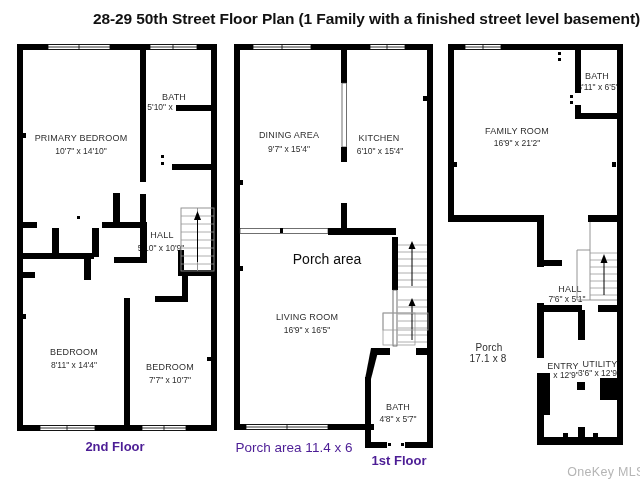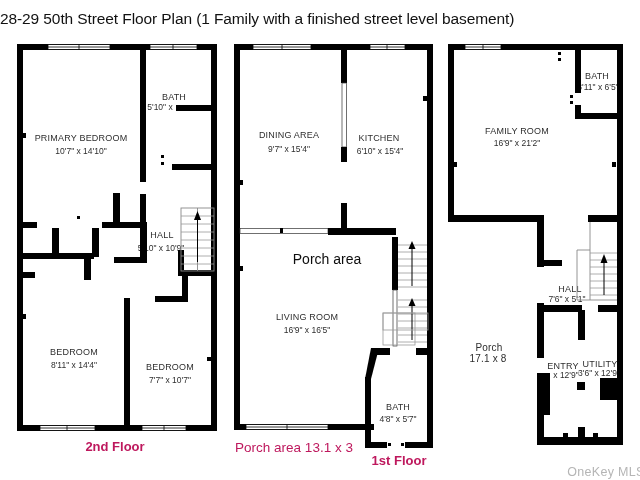--- a/index.html
+++ b/index.html
@@ -1,37 +1,37 @@
 <!DOCTYPE html>
 <html><head>
 <meta charset="utf-8">
 <style>
   html,body{margin:0;padding:0;background:#ffffff;}
   .stage{
     position:relative;width:640px;height:480px;background:#ffffff;overflow:hidden;
     font-family:"Liberation Sans",sans-serif;
   }
   .title{
-    position:absolute;left:0;top:10px;width:640px;text-align:left;
-    font-size:15.5px;font-weight:normal;color:#111;letter-spacing:-0.1px;white-space:nowrap;
+    position:absolute;left:0;top:10px;width:640px;text-align:right;
+    font-size:15.5px;font-weight:bold;color:#111;letter-spacing:-0.1px;white-space:nowrap;
   }
   .rl{
     position:absolute;transform:translate(-50%,-50%);
     font-size:9px;color:#2e2e2e;letter-spacing:.2px;white-space:nowrap;text-align:left;
   }
   .dims{font-size:8.5px;letter-spacing:0;}
   .porch-big{
     position:absolute;transform:translate(-50%,-50%);
     font-size:14px;font-weight:normal;color:#0d0d0d;white-space:nowrap;
   }
   .garage-name{font-size:10px;color:#2e2e2e;}
   .garage-dims{font-size:10px;color:#2e2e2e;}
   .cap{
     position:absolute;transform:translate(-50%,-50%);
-    font-size:13px;font-weight:bold;color:#be185d;white-space:nowrap;text-align:right;
+    font-size:13px;font-weight:bold;color:#4c1d95;white-space:nowrap;text-align:right;
   }
   .cap-basement{font-size:11px;letter-spacing:-0.2px;}
   .cap-regular{font-weight:normal;font-size:13.5px;}
   .wm{
     position:absolute;transform:translate(-50%,-50%);
     font-size:12.5px;color:#b5b5b5;white-space:nowrap;letter-spacing:.3px;
   }
   svg.plan{position:absolute;left:0;top:0;pointer-events:none;}
   .w{fill:#000;}
   .thin{fill:#fff;stroke:#333;stroke-width:0.7;}
@@ -77,21 +77,21 @@
   <div class="rl" style="left:570px;top:289px">HALL</div>
   <div class="rl dims" style="left:567px;top:299px">7'6" x 5'1"</div>
   <div class="rl garage-name" style="left:489px;top:347px">Porch</div>
   <div class="rl garage-dims" style="left:488px;top:358px">17.1 x 8</div>
   <div class="rl" style="left:563px;top:366px">ENTRY</div>
   <div class="rl dims" style="left:566px;top:375px">x 12'9"</div>
   <div class="rl" style="left:600px;top:364px">UTILITY</div>
   <div class="rl dims" style="left:599px;top:373px">3'6" x 12'9"</div>
 
   <div class="cap" style="left:115px;top:446px">2nd Floor</div>
-  <div class="cap cap-regular" style="left:294px;top:447px">Porch area 13.1 x 3</div>
+  <div class="cap cap-regular" style="left:294px;top:447px">Porch area 11.4 x 6</div>
   <div class="cap" style="left:399px;top:460px">1st Floor</div>
   <div class="wm" style="left:606px;top:472px">OneKey MLS</div>
 
   <svg class="plan" width="640" height="480" viewBox="0 0 640 480">
 
     <g>
       <rect class="w" x="17" y="44" width="200" height="6"></rect>
       <rect class="w" x="17" y="425" width="200" height="6"></rect>
       <rect class="w" x="17" y="44" width="6" height="387"></rect>
       <rect class="w" x="211" y="44" width="6" height="387"></rect>

